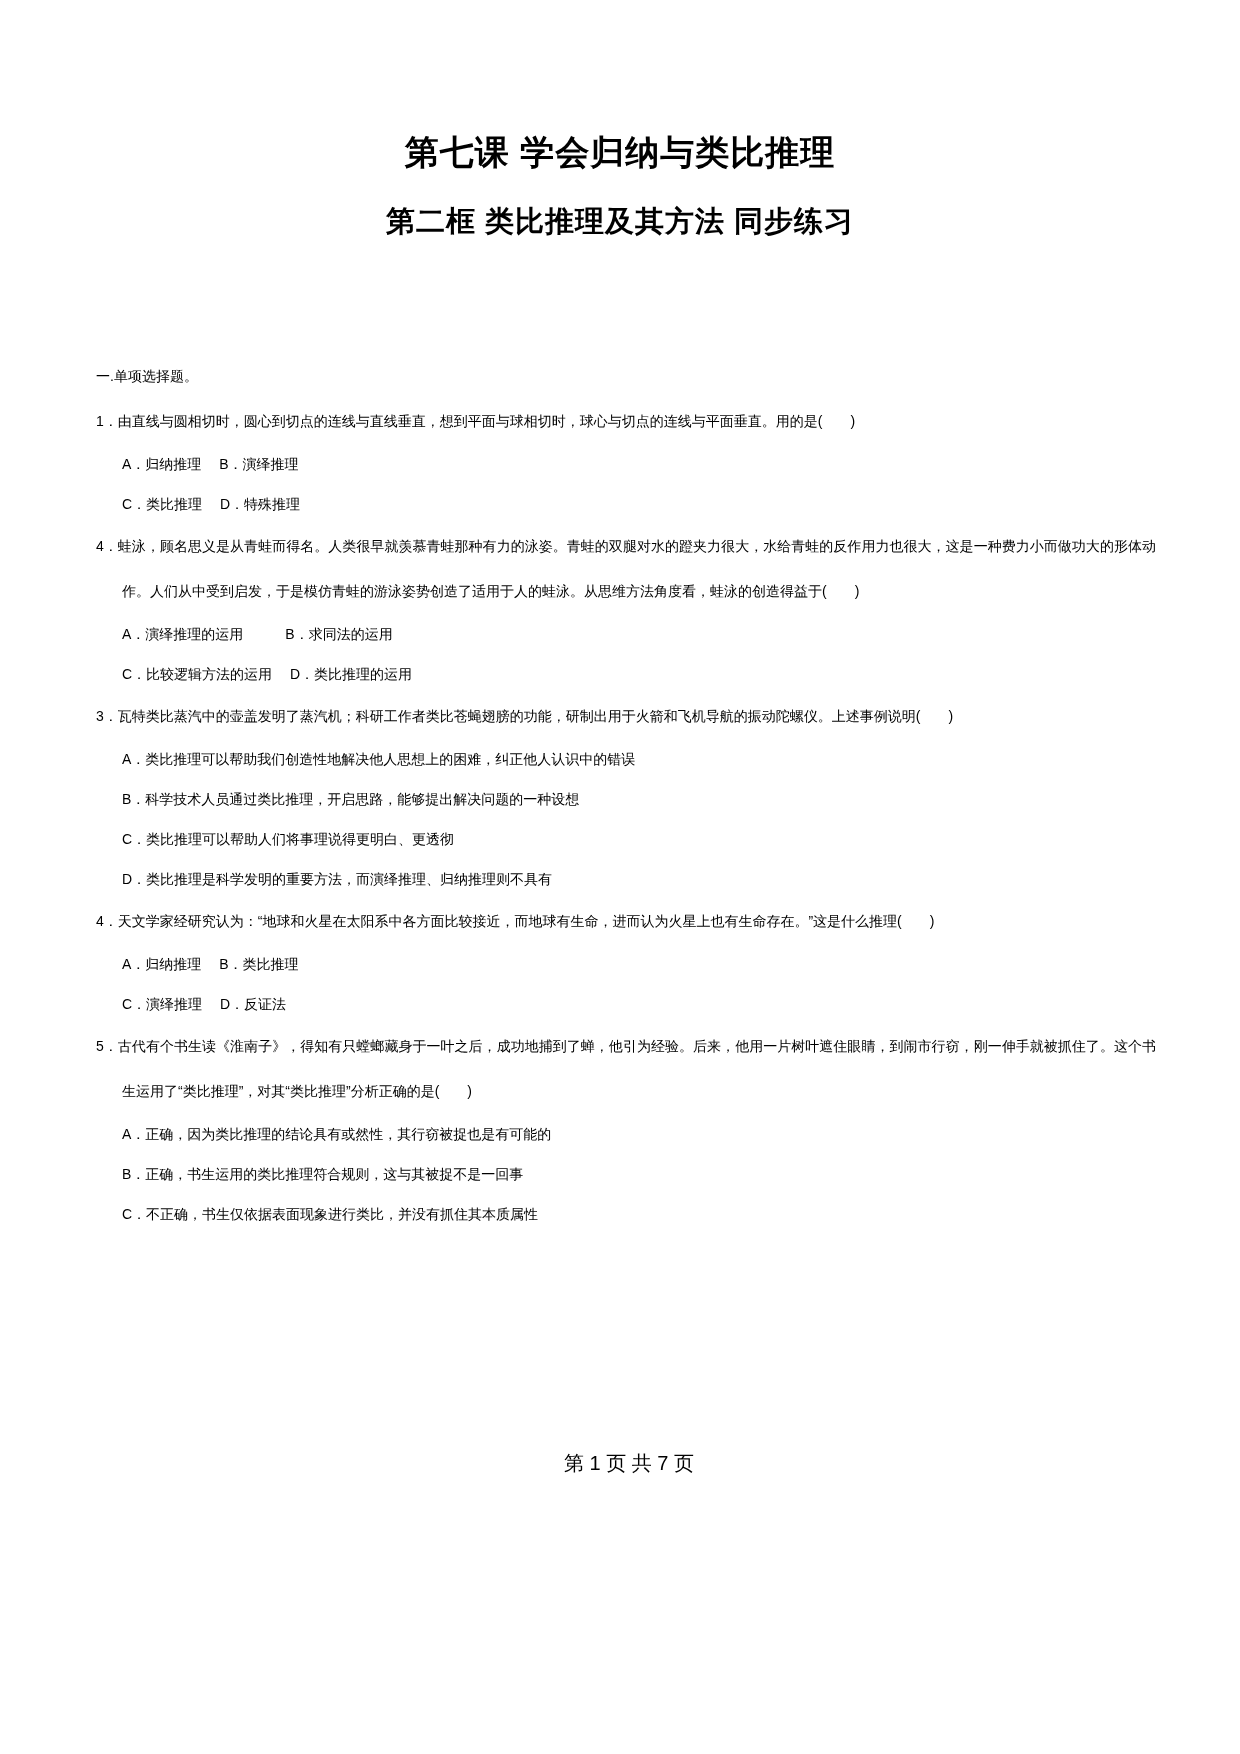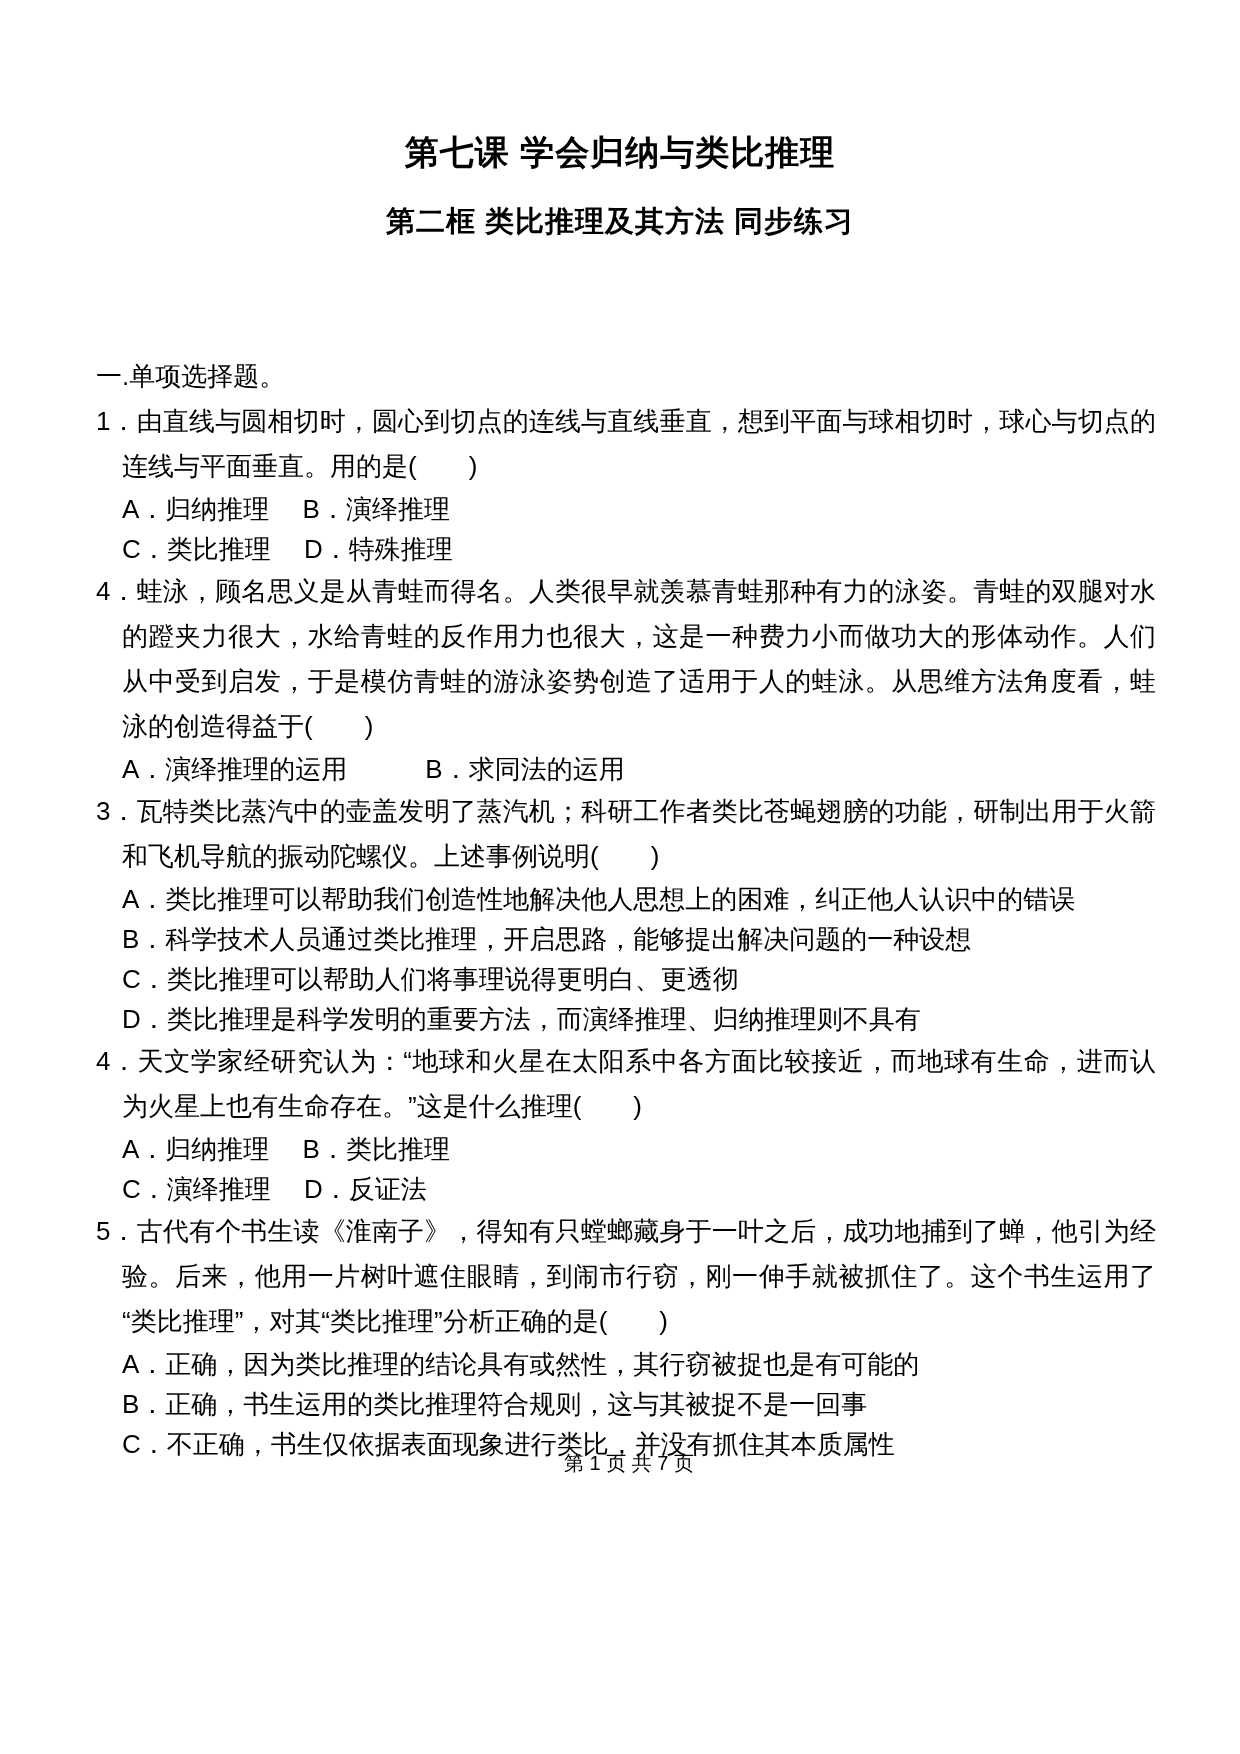--- a/index.html
+++ b/index.html
@@ -20,21 +20,21 @@
     letter-spacing: 1px;
   }
   .doc-subtitle {
     font-size: 29px;
     font-weight: 700;
     margin-top: 26px;
     letter-spacing: 1px;
   }
   .body-area {
     margin: 112px 84px 0 96px;
-    font-size: 26px;
+    font-size: 14px;
   }
   .section-header {
     line-height: 45px;
   }
   .question { margin: 0; }
   .q-text {
     text-align: justify;
     padding-left: 26px;
     text-indent: -26px;
     line-height: 45px;
@@ -66,20 +66,21 @@
     <div class="section-header">一.单项选择题。</div>
     <div id="questions">
         <div class="question">
           <div class="q-text">1．由直线与圆相切时，圆心到切点的连线与直线垂直，想到平面与球相切时，球心与切点的连线与平面垂直。用的是(　　)</div>
           <div class="q-option">A．归纳推理　 B．演绎推理</div>
           <div class="q-option">C．类比推理　 D．特殊推理</div>
         </div>
         <div class="question">
           <div class="q-text">4．蛙泳，顾名思义是从青蛙而得名。人类很早就羡慕青蛙那种有力的泳姿。青蛙的双腿对水的蹬夹力很大，水给青蛙的反作用力也很大，这是一种费力小而做功大的形体动作。人们从中受到启发，于是模仿青蛙的游泳姿势创造了适用于人的蛙泳。从思维方法角度看，蛙泳的创造得益于(　　)</div>
           <div class="q-option">A．演绎推理的运用　　　B．求同法的运用</div>
+          <div class="q-option">C．比较逻辑方法的运用　 D．类比推理的运用</div>
         </div>
         <div class="question">
           <div class="q-text">3．瓦特类比蒸汽中的壶盖发明了蒸汽机；科研工作者类比苍蝇翅膀的功能，研制出用于火箭和飞机导航的振动陀螺仪。上述事例说明(　　)</div>
           <div class="q-option">A．类比推理可以帮助我们创造性地解决他人思想上的困难，纠正他人认识中的错误</div>
           <div class="q-option">B．科学技术人员通过类比推理，开启思路，能够提出解决问题的一种设想</div>
           <div class="q-option">C．类比推理可以帮助人们将事理说得更明白、更透彻</div>
           <div class="q-option">D．类比推理是科学发明的重要方法，而演绎推理、归纳推理则不具有</div>
         </div>
         <div class="question">
           <div class="q-text">4．天文学家经研究认为：“地球和火星在太阳系中各方面比较接近，而地球有生命，进而认为火星上也有生命存在。”这是什么推理(　　)</div>

